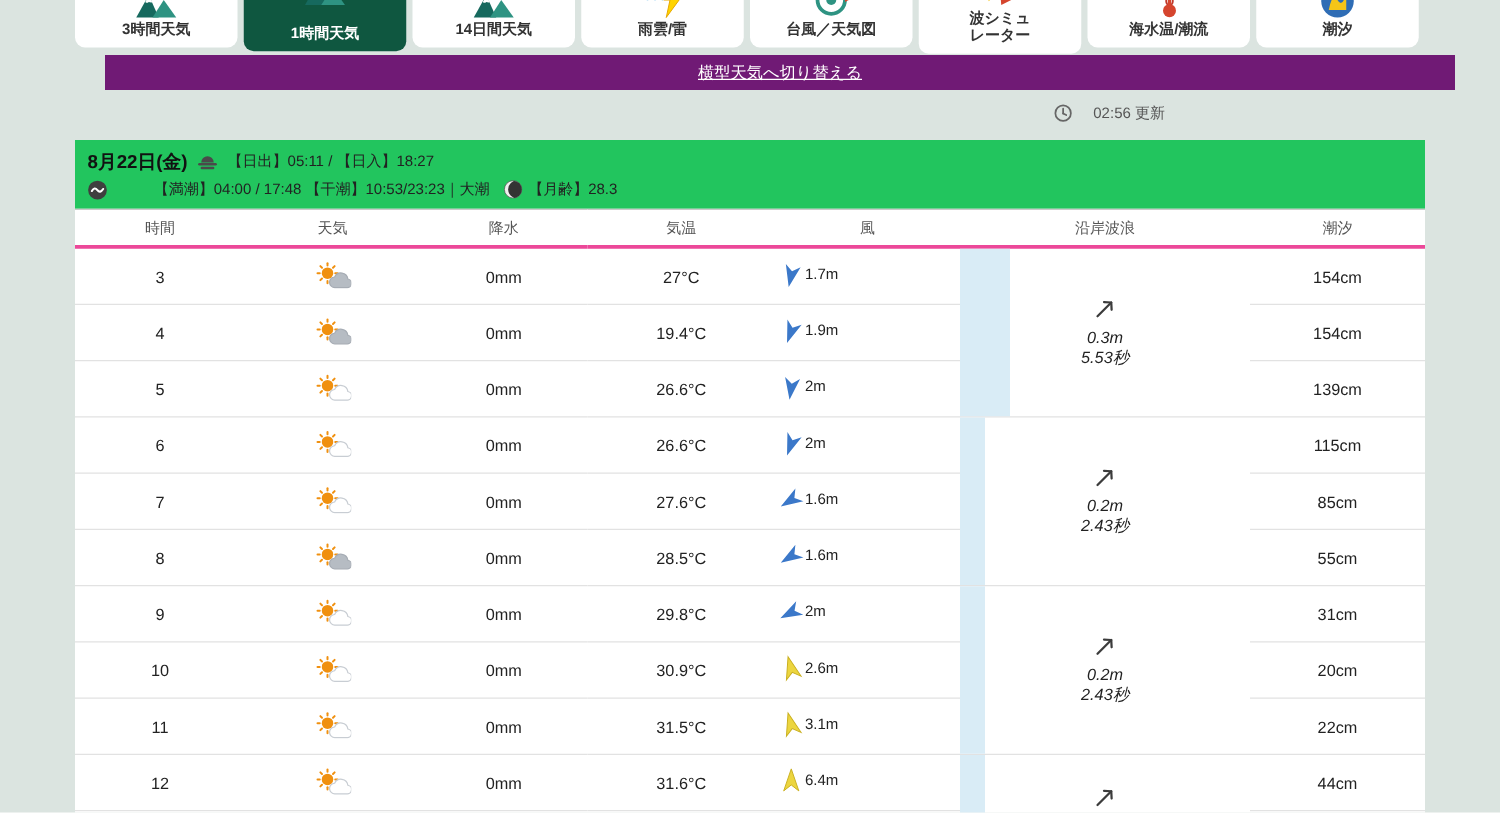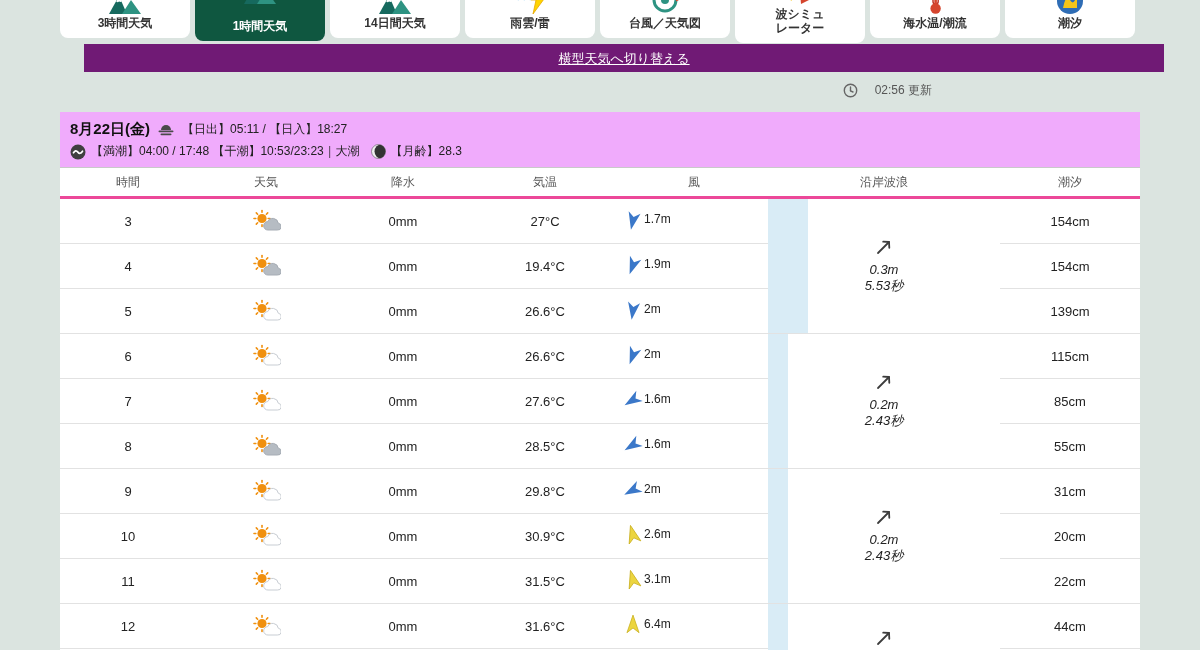--- a/index.html
+++ b/index.html
@@ -23,26 +23,26 @@
   .banner{position:absolute;left:60px;top:44px;width:1080px;height:28px;
           background:#701a75;text-align:center;line-height:28px;margin-left:24px;}
   .banner a{color:#fff;font-size:13px;text-decoration:underline;cursor:pointer;}
 
   
   .update{position:absolute;top:82px;right:60px;display:flex;align-items:center;
           gap:17px;font-size:12px;color:#555;}
 
   
   .card{position:absolute;left:60px;top:112px;width:1080px;background:#fff;}
-  .date-header{background:#f0abfc;padding:8px 10px 7px;box-sizing:border-box;}
+  .date-header{background:#22c55e;padding:8px 10px 7px;box-sizing:border-box;}
   .dh-line1{display:flex;align-items:center;gap:7px;}
   .dh-date{font-size:15px;font-weight:bold;color:#111;}
   .dh-info{font-size:12px;color:#222;}
   .dh-line2{display:flex;align-items:center;gap:5px;margin-top:4px;font-size:12px;color:#222;}
-  .dh-line2 .seg{margin-right:6px;}
+  .dh-line2 .seg{margin-right:6px;margin-left:32px;}
 
   table{width:1080px;border-collapse:collapse;table-layout:fixed;}
   thead th{height:26px;font-size:12px;font-weight:normal;color:#555;
            border-top:1px solid #c9c9c9;border-bottom:3px solid #ec4899;background:#fff;}
   tbody td{height:44px;border-bottom:1px solid #e2e2e2;font-size:13px;color:#222;
            text-align:center;vertical-align:middle;padding:0;}
   td.wind-cell{text-align:left;}
   .wind-wrap{display:inline-flex;flex-direction:row;align-items:center;
              min-width:36px;margin-left:2px;line-height:1;}
   .wind-speed{font-size:12px;margin-top:-1px;}

